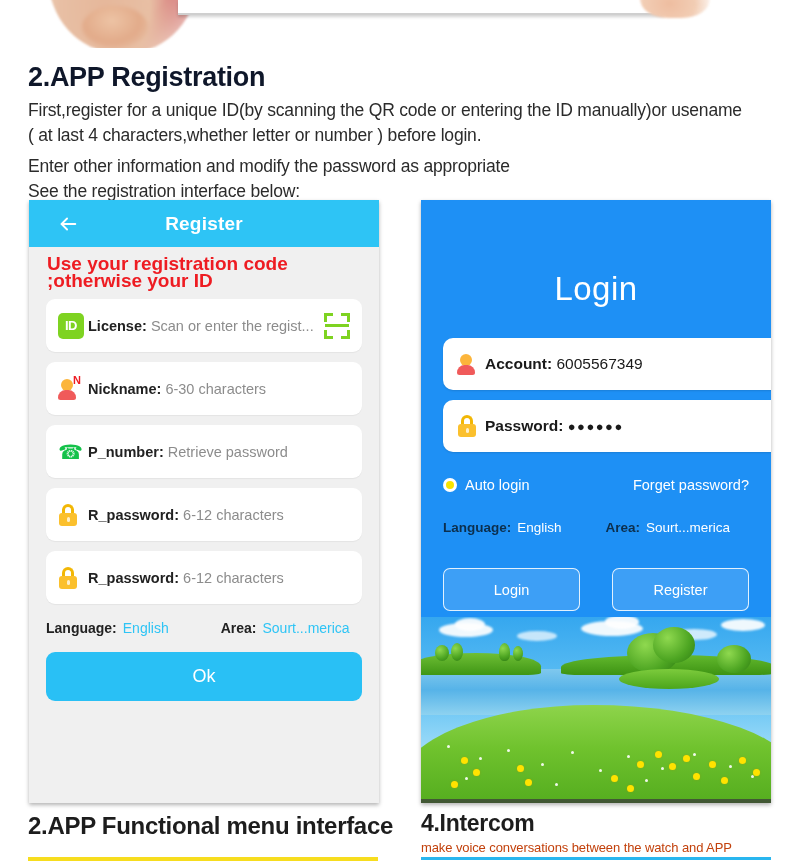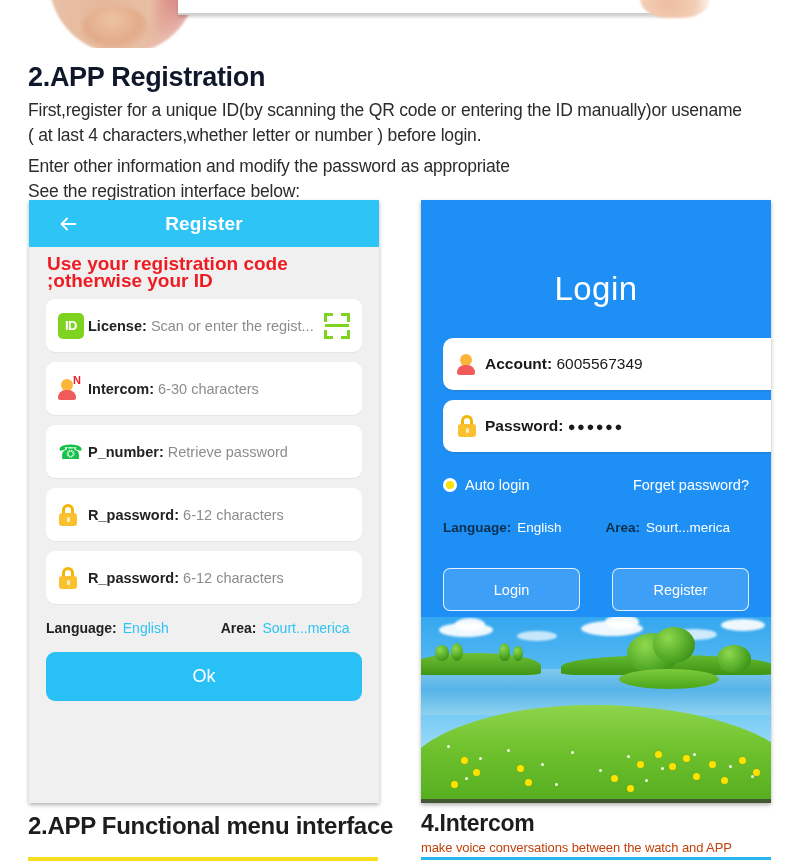--- a/index.html
+++ b/index.html
@@ -244,21 +244,21 @@
 
   <div class="field">
     <div class="ic">
       <div class="person">
           <div class="head"></div>
           <div class="body"></div>
         <span class="nmark">N</span>
       </div>
     </div>
     <div class="txt">
-      <b>Intercom:</b>
+      <b>Nickname:</b>
       <span>6-30 characters</span>
     </div>
   </div>
 
   <div class="field">
     <div class="ic">
         <span class="phone-ic">☎</span>
       </div>
     <div class="txt">
       <b>P_number:</b>

